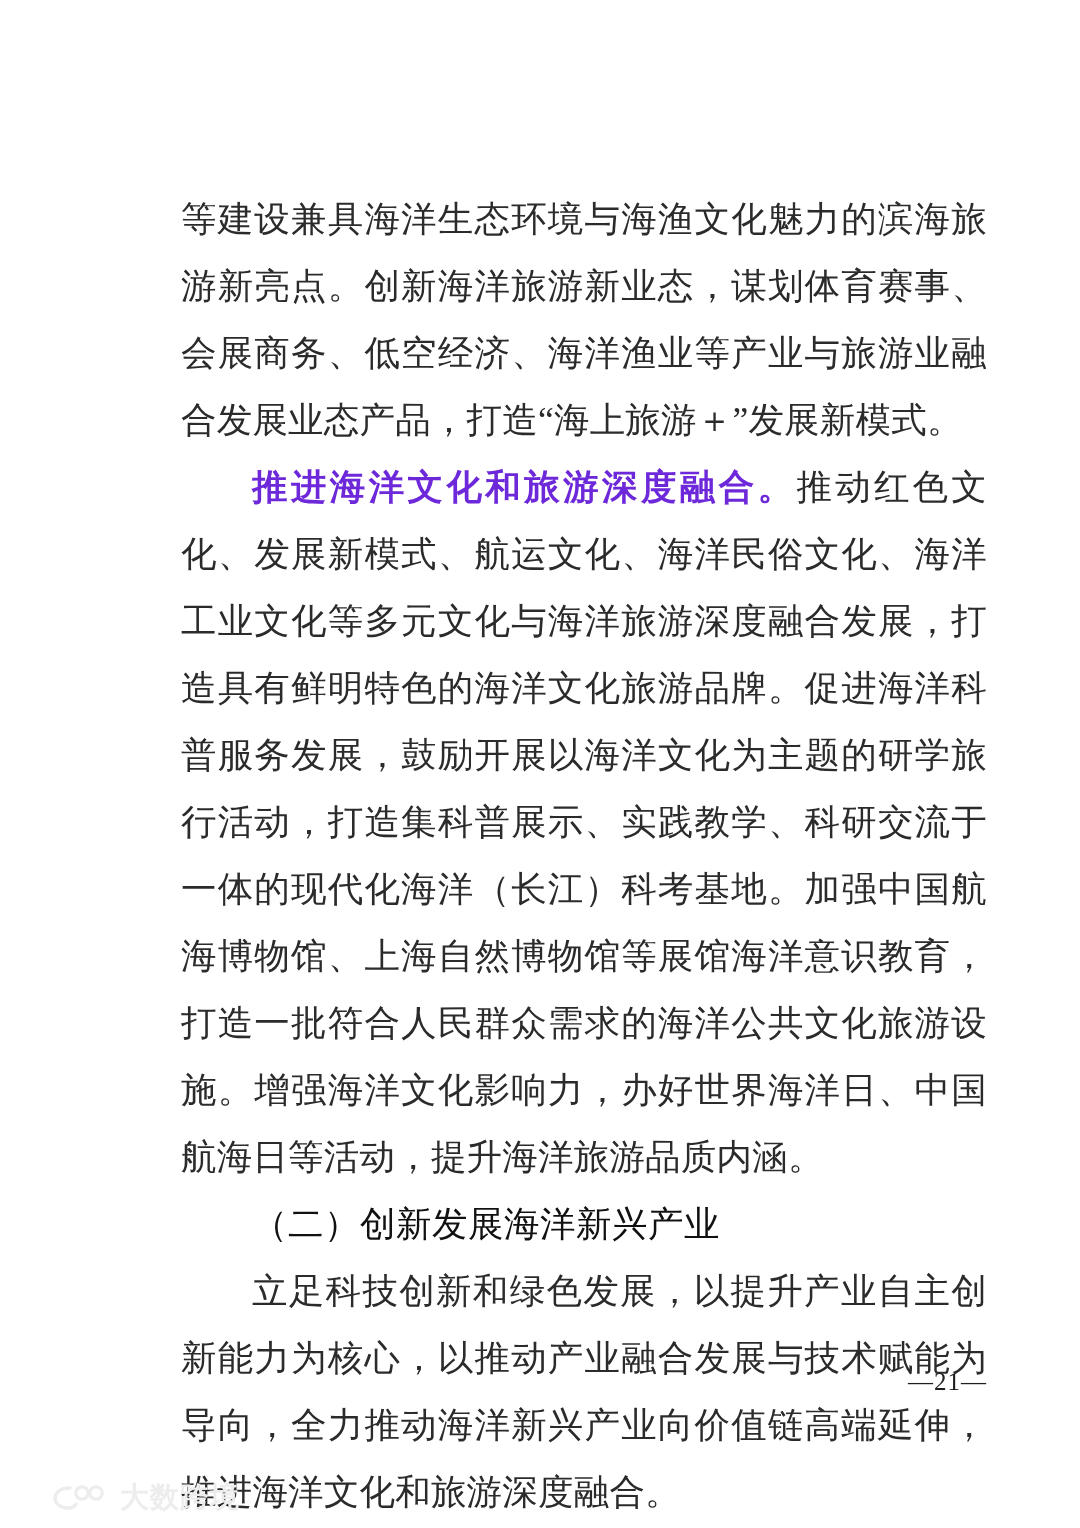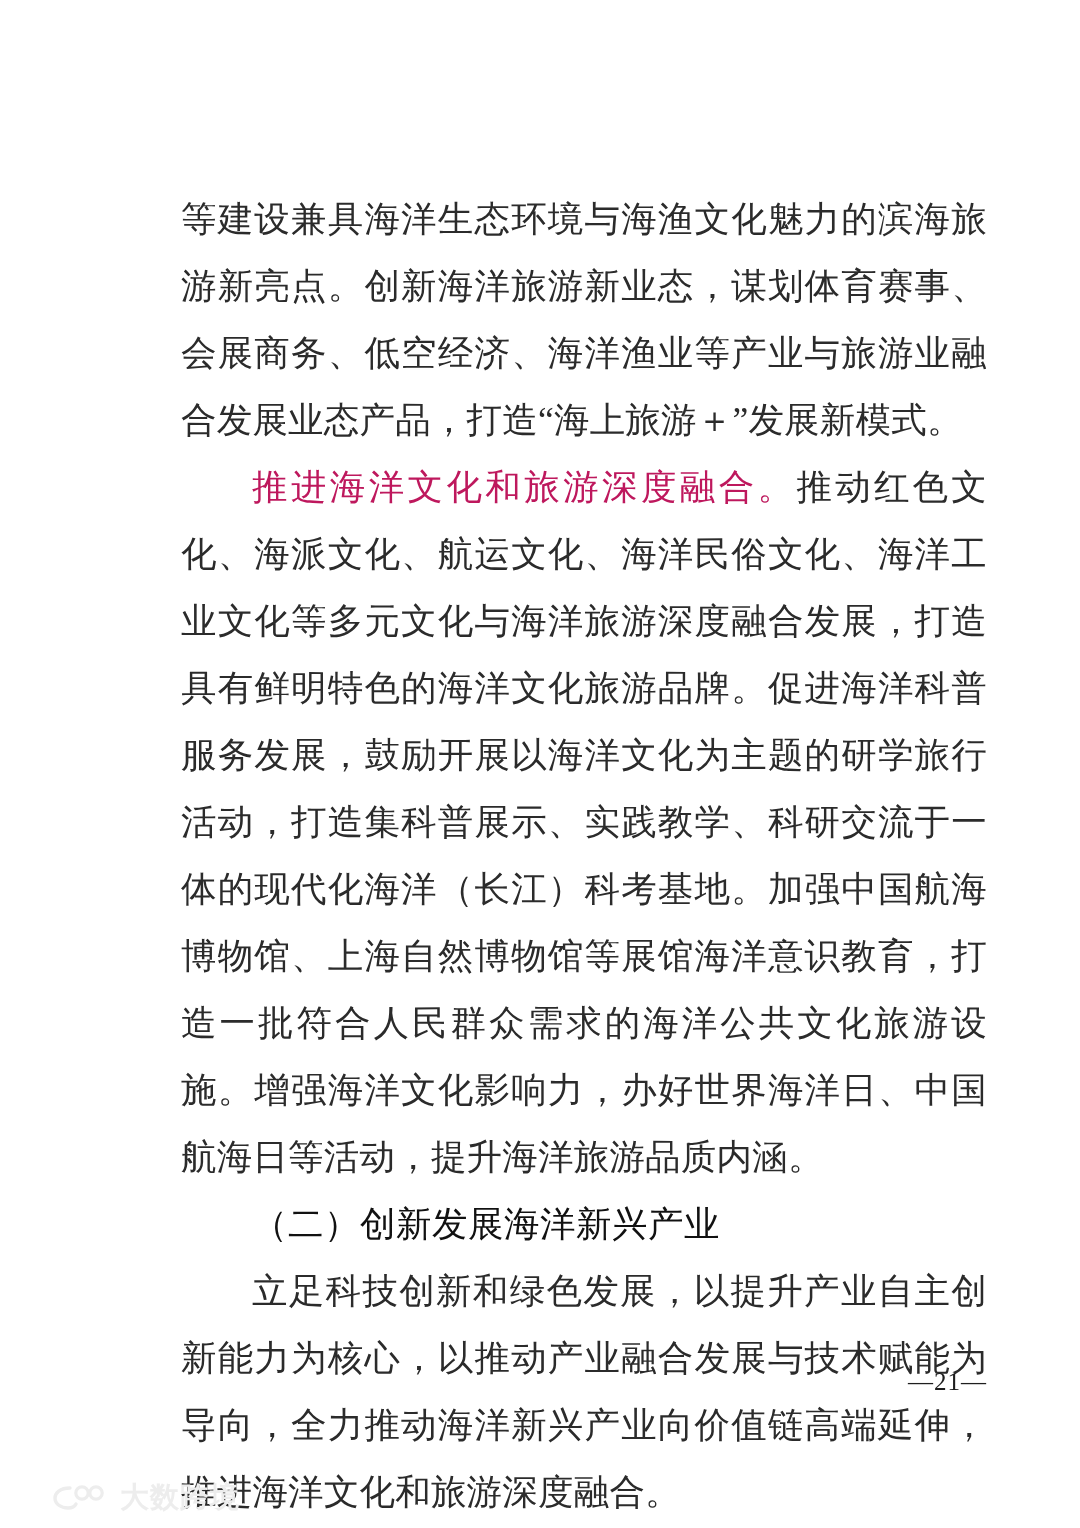--- a/index.html
+++ b/index.html
@@ -32,22 +32,22 @@
     text-align: justify;
     text-justify: inter-ideograph;
     letter-spacing: 0.2px;
     margin: 0;
     text-indent: 0;
   }
   .para.indent {
     text-indent: 71px;
   }
   .lead {
-    font-weight: normal;
-    color: #be185d;
+    font-weight: bold;
+    color: #6d28d9;
     letter-spacing: 0.4px;
   }
   .heading {
     font-size: 35.5px;
     line-height: 67px;
     font-weight: normal;
     color: #111111;
     margin: 0;
     text-indent: 71px;
     letter-spacing: 0.5px;
@@ -100,21 +100,21 @@
 </style>
 </head>
 <body>
 
 <div class="page">
 
   <div class="content">
 
     <p class="para">等建设兼具海洋生态环境与海渔文化魅力的滨海旅游新亮点。创新海洋旅游新业态，谋划体育赛事、会展商务、低空经济、海洋渔业等产业与旅游业融合发展业态产品，打造“海上旅游＋”发展新模式。</p>
 
-    <p class="para indent"><span class="lead">推进海洋文化和旅游深度融合。</span><span>推动红色文化、海派文化、航运文化、海洋民俗文化、海洋工业文化等多元文化与海洋旅游深度融合发展，打造具有鲜明特色的海洋文化旅游品牌。促进海洋科普服务发展，鼓励开展以海洋文化为主题的研学旅行活动，打造集科普展示、实践教学、科研交流于一体的现代化海洋（长江）科考基地。加强中国航海博物馆、上海自然博物馆等展馆海洋意识教育，打造一批符合人民群众需求的海洋公共文化旅游设施。增强海洋文化影响力，办好世界海洋日、中国航海日等活动，提升海洋旅游品质内涵。</span></p>
+    <p class="para indent"><span class="lead">推进海洋文化和旅游深度融合。</span><span>推动红色文化、发展新模式、航运文化、海洋民俗文化、海洋工业文化等多元文化与海洋旅游深度融合发展，打造具有鲜明特色的海洋文化旅游品牌。促进海洋科普服务发展，鼓励开展以海洋文化为主题的研学旅行活动，打造集科普展示、实践教学、科研交流于一体的现代化海洋（长江）科考基地。加强中国航海博物馆、上海自然博物馆等展馆海洋意识教育，打造一批符合人民群众需求的海洋公共文化旅游设施。增强海洋文化影响力，办好世界海洋日、中国航海日等活动，提升海洋旅游品质内涵。</span></p>
 
     <p class="heading">（二）创新发展海洋新兴产业</p>
 
     <p class="para indent">立足科技创新和绿色发展，以提升产业自主创新能力为核心，以推动产业融合发展与技术赋能为导向，全力推动海洋新兴产业向价值链高端延伸，推进海洋文化和旅游深度融合。</p>
 
     <p class="subheading">1.海洋新能源产业</p>
 
   </div>
 
   <div class="folio">—21—</div>

